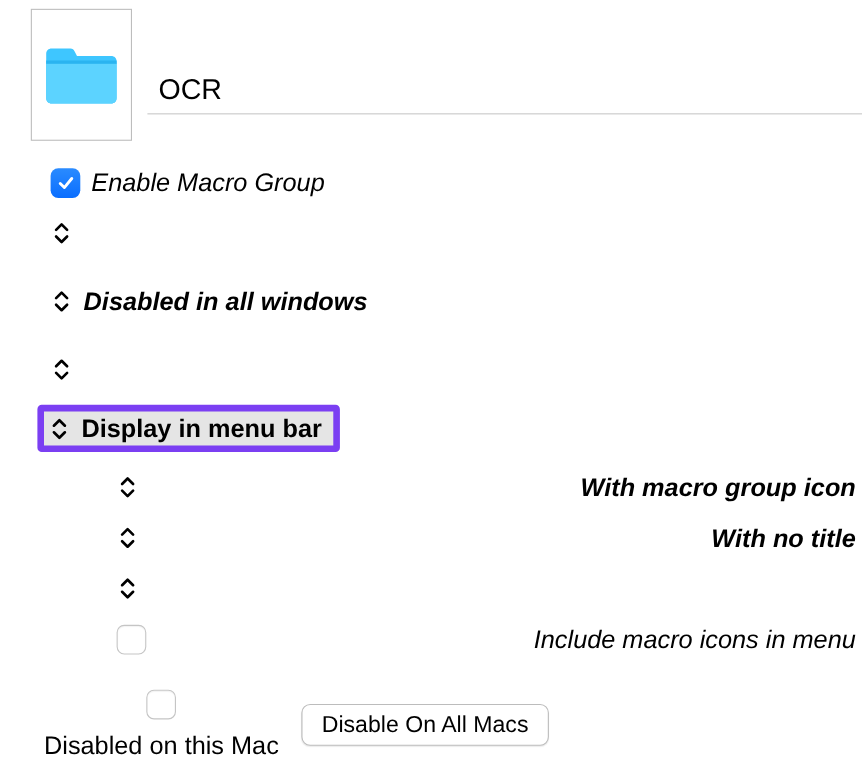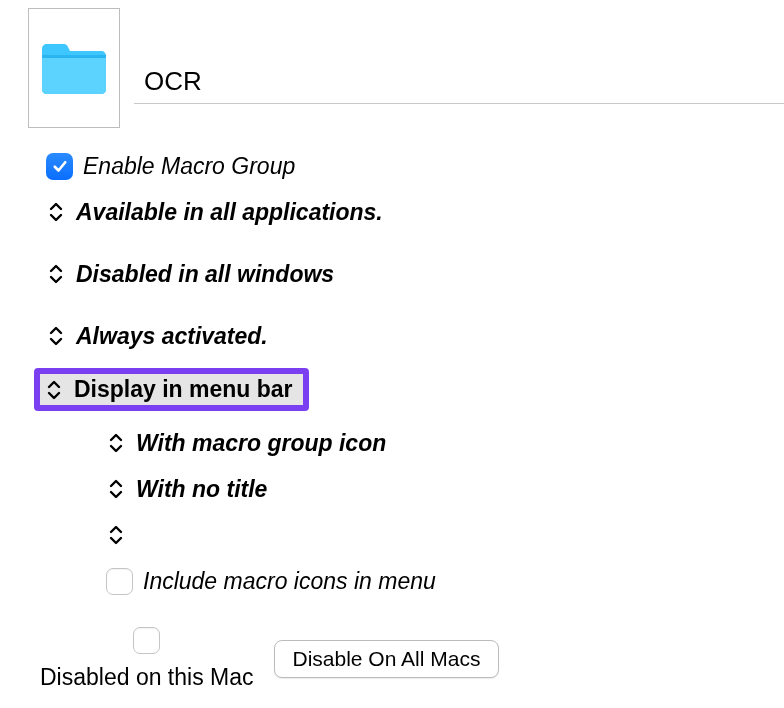--- a/index.html
+++ b/index.html
@@ -55,20 +55,21 @@
       display: flex;
       align-items: center;
       gap: 10px;
       margin: 6px 0 6px 12px;
       padding: 6px 6px;
       min-height: 40px;
       font-style: italic;
     }
     .row.sub {
       margin-left: 72px;
+      justify-content: space-between;
     }
     .row.bold .lbl {
       font-weight: 700;
     }
     .lbl {
       font-size: 23px;
       color: #000;
     }
     .lbl.reg {
       font-weight: 400;
@@ -181,21 +182,20 @@
 </div>
 
 
 <div class="row bold">
   <div class="sort-icon">
     <svg viewBox="0 0 16 22">
       <path d="M3 8 L8 3 L13 8" stroke="#000" stroke-width="2.4" fill="none" stroke-linecap="round" stroke-linejoin="round"></path>
       <path d="M3 14 L8 19 L13 14" stroke="#000" stroke-width="2.4" fill="none" stroke-linecap="round" stroke-linejoin="round"></path>
     </svg>
   </div>
-  <span class="lbl">Available in all applications.</span>
 </div>
 
 <div class="spacer"></div>
 
 
 <div class="row bold">
   <div class="sort-icon">
     <svg viewBox="0 0 16 22">
       <path d="M3 8 L8 3 L13 8" stroke="#000" stroke-width="2.4" fill="none" stroke-linecap="round" stroke-linejoin="round"></path>
       <path d="M3 14 L8 19 L13 14" stroke="#000" stroke-width="2.4" fill="none" stroke-linecap="round" stroke-linejoin="round"></path>
@@ -207,21 +207,20 @@
 <div class="spacer"></div>
 
 
 <div class="row bold">
   <div class="sort-icon">
     <svg viewBox="0 0 16 22">
       <path d="M3 8 L8 3 L13 8" stroke="#000" stroke-width="2.4" fill="none" stroke-linecap="round" stroke-linejoin="round"></path>
       <path d="M3 14 L8 19 L13 14" stroke="#000" stroke-width="2.4" fill="none" stroke-linecap="round" stroke-linejoin="round"></path>
     </svg>
   </div>
-  <span class="lbl">Always activated.</span>
 </div>
 
 
 <div class="highlight-box">
   <div class="sort-icon">
     <svg viewBox="0 0 16 22">
       <path d="M3 8 L8 3 L13 8" stroke="#000" stroke-width="2.4" fill="none" stroke-linecap="round" stroke-linejoin="round"></path>
       <path d="M3 14 L8 19 L13 14" stroke="#000" stroke-width="2.4" fill="none" stroke-linecap="round" stroke-linejoin="round"></path>
     </svg>
   </div>

